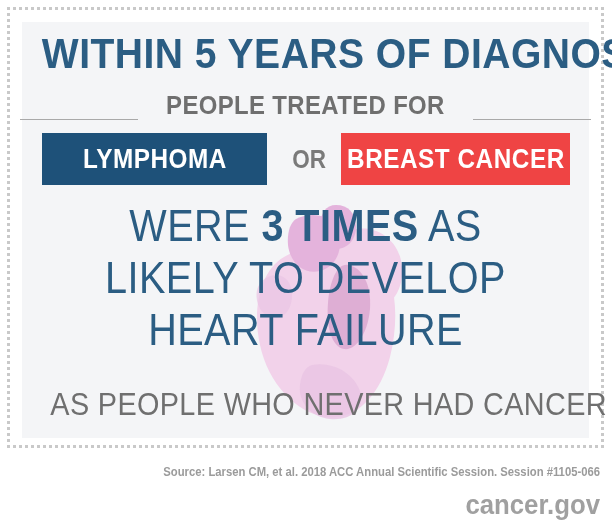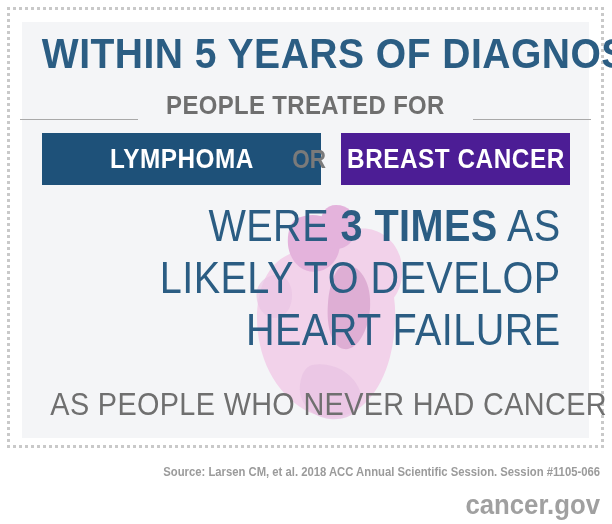--- a/index.html
+++ b/index.html
@@ -123,27 +123,27 @@
     font-family: "Liberation Sans Narrow", "Liberation Sans", sans-serif;
     font-weight: 700;
     font-size: 27px;
     letter-spacing: 0.6px;
     color: #ffffff;
     transform: scaleX(0.9);
     white-space: nowrap;
   }
   .chip-lymphoma {
     left: 20px;
-    width: 279px;
+    width: 225px;
     background: #1e5179;
   }
   .chip-breast {
     left: 319px;
     width: 229px;
-    background: #4c1d95;
+    background: #ef4444;
   }
   .or-word {
     position: absolute;
     left: 255px;
     top: 0;
     width: 64px;
     height: 52px;
     display: flex;
     align-items: center;
     justify-content: center;
@@ -153,21 +153,21 @@
     color: #7a7a7a;
     transform: scaleX(0.9);
   }
 
   
   .statement {
     position: absolute;
     left: 22px;
     top: 200px;
     width: 567px;
-    text-align: right;
+    text-align: center;
     color: #2b5d83;
     font-family: "Liberation Sans Narrow", "Liberation Sans", sans-serif;
     font-weight: 400;
     font-size: 44px;
     line-height: 52px;
     letter-spacing: 0.5px;
   }
   .statement .line {
     display: block;
     white-space: nowrap;

